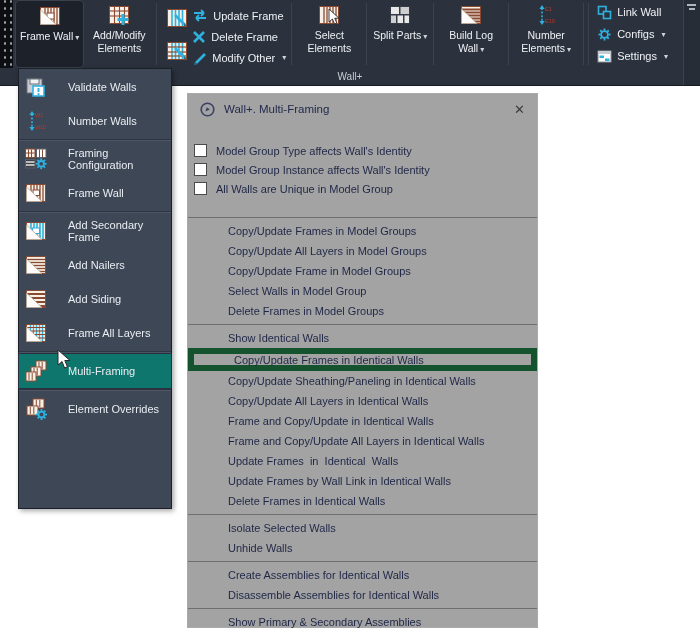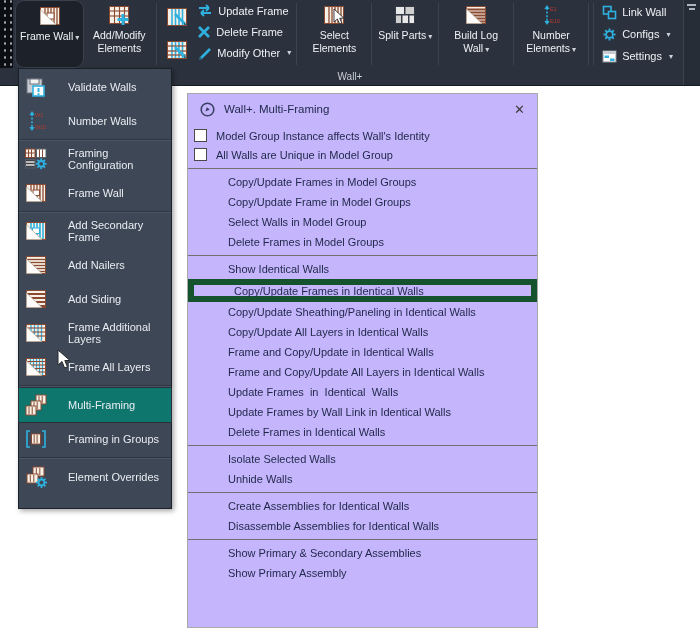--- a/index.html
+++ b/index.html
@@ -10,24 +10,24 @@
   .ribbon{position:absolute;left:0;top:0;width:700px;height:85px;background:#2c323d;
           border-bottom:1px solid #171b21;}
   .grip{position:absolute;left:0;top:0;width:13px;height:68px;background:#0c0e12;
         background-image:radial-gradient(circle,#98a1ab 1px,transparent 1.4px);
         background-size:6px 7px;background-position:2px 5px;}
   .rbar{position:absolute;left:15px;top:0;height:68px;display:flex;align-items:stretch;}
   .vsep{width:1px;background:#3c434e;margin:3px 2px;}
   .bigbtn{display:flex;flex-direction:column;align-items:center;justify-content:flex-start;
           padding:3px 4px 2px 4px;min-width:46px;max-width:62px;cursor:default;}
   .bigbtn .lbl{margin-top:2px;font-size:10.5px;line-height:1.2;color:#eef1f5;text-align:center;}
-  .bigbtn.pressed{background:#1d222a;border:1px solid #3a414c;border-radius:9px;}
+  .bigbtn.pressed{background:#1d222a;border:1px solid #3a414c;border-radius:4px;}
   .caret{font-size:8px;color:#cdd3da;margin-left:2px;}
   .ic svg{display:block;}
-  .midgrp{display:flex;align-items:flex-start;gap:5px;padding:2px 3px;}
+  .midgrp{display:flex;align-items:flex-end;padding:2px 3px;}
   .midicons{display:flex;flex-direction:column;gap:3px;}
   .sqbtn{width:30px;height:30px;display:flex;align-items:center;justify-content:center;}
   .midrows{display:flex;flex-direction:column;justify-content:center;gap:4px;}
   .minirow{display:flex;align-items:center;gap:5px;height:17px;font-size:11px;color:#eef1f5;white-space:nowrap;}
   .rightcol{display:flex;flex-direction:column;justify-content:center;gap:5px;padding:0 6px;}
   .tabstrip{position:absolute;left:0;top:68px;width:700px;height:17px;display:flex;
             align-items:center;justify-content:center;font-size:10px;color:#c7cdd5;}
   .redge{position:absolute;right:0;top:0;width:16px;height:85px;background:#272d37;border-left:1px solid #3c434e;}
   .minicon{position:absolute;right:4px;top:4px;width:9px;height:8px;}
   .minicon div{height:2px;background:#aeb5bd;margin-bottom:1.5px;}
@@ -36,23 +36,23 @@
   .menu{position:absolute;left:18px;top:68px;width:152px;height:437px;background:#3e4756;
         border:1px solid #1c2129;box-shadow:2px 2px 5px rgba(0,0,0,.35);z-index:5;
         display:flex;flex-direction:column;padding:1px 0;}
   .mitem{display:flex;align-items:center;gap:20px;height:34px;padding-left:5px;flex:0 0 auto;
          font-size:11px;color:#e9edf2;cursor:default;}
   .mitem.active{background:#0f766e;outline:1px solid #29303b;}
   .msep{height:1px;background:#2f3642;border-bottom:1px solid #4c5565;margin:1px 0;flex:0 0 auto;}
   .cursor{position:absolute;left:57px;top:349px;z-index:9;}
 
   
-  .dialog{position:absolute;left:187px;top:93px;width:351px;height:535px;background:#c4b5fd;
+  .dialog{position:absolute;left:187px;top:93px;width:351px;height:535px;background:#a3a3a3;
           border:1px solid #a9a9a9;box-sizing:border-box;color:#1f2747;z-index:4;
-          display:flex;flex-direction:column;}
+          display:flex;flex-direction:column;gap:15px;}
   .dtitle{height:30px;flex:0 0 auto;display:flex;align-items:center;padding:0 12px;}
   .dtitle .ttl{margin-left:9px;font-size:11.5px;color:#232a4d;}
   .dclose{margin-left:auto;font-size:13px;color:#3c3c3c;cursor:default;line-height:1;}
   .dchecks{flex:0 0 auto;padding:2px 0 1px 0;}
   .chkrow{display:flex;align-items:center;height:19px;padding-left:6px;font-size:11px;}
   .cb{width:11px;height:11px;border:1px solid #4a4a4a;background:#fff;margin-right:9px;flex:0 0 auto;}
   .dsep{border-top:1px solid #6f6f6f;margin:3px 0;flex:0 0 auto;}
   .ditem{height:20px;display:flex;align-items:center;padding-left:40px;font-size:11px;
          white-space:pre;box-sizing:border-box;width:100%;flex:0 0 auto;cursor:default;}
   .ditem.hl{border:6px solid #14532d;height:23px;}
@@ -376,36 +376,20 @@
             <line x1="3" y1="19" x2="21" y2="19" stroke="#8a4a32" stroke-width="2"></line>
             <path d="M2.5 6 L2.5 20.5 L18 20.5 Z" fill="#fdfcfa" stroke="#b3a797" stroke-width="0.8"></path>
           </svg>
         </span>
         <span>Add Siding</span>
       </div>
       <div class="mitem">
         <span class="ic">
           <svg width="24" height="24" viewBox="0 0 24 24">
             <rect x="2.5" y="3.5" width="19" height="17" fill="#f6f0e7" stroke="#8a4a32"></rect>
-            <line x1="7" y1="4" x2="7" y2="20" stroke="#2fb1e0" stroke-width="1.3"></line>
-            <line x1="10.5" y1="4" x2="10.5" y2="20" stroke="#2fb1e0" stroke-width="1.3"></line>
-            <line x1="14" y1="4" x2="14" y2="20" stroke="#2fb1e0" stroke-width="1.3"></line>
-            <line x1="17.5" y1="4" x2="17.5" y2="20" stroke="#2fb1e0" stroke-width="1.3"></line>
-            <line x1="3" y1="7" x2="21" y2="7" stroke="#8a4a32" stroke-width="1.1"></line>
-            <line x1="3" y1="11" x2="21" y2="11" stroke="#8a4a32" stroke-width="1.1"></line>
-            <line x1="3" y1="15" x2="21" y2="15" stroke="#8a4a32" stroke-width="1.1"></line>
-            <path d="M2.5 6 L2.5 20.5 L18 20.5 Z" fill="#fdfcfa" stroke="#b3a797" stroke-width="0.8"></path>
-          </svg>
-        </span>
-        <span>Frame Additional Layers</span>
-      </div>
-      <div class="mitem">
-        <span class="ic">
-          <svg width="24" height="24" viewBox="0 0 24 24">
-            <rect x="2.5" y="3.5" width="19" height="17" fill="#f6f0e7" stroke="#8a4a32"></rect>
             <line x1="6.5" y1="4" x2="6.5" y2="20" stroke="#2fb1e0" stroke-width="1.2"></line>
             <line x1="9.5" y1="4" x2="9.5" y2="20" stroke="#2fb1e0" stroke-width="1.2"></line>
             <line x1="12.5" y1="4" x2="12.5" y2="20" stroke="#2fb1e0" stroke-width="1.2"></line>
             <line x1="15.5" y1="4" x2="15.5" y2="20" stroke="#2fb1e0" stroke-width="1.2"></line>
             <line x1="18.5" y1="4" x2="18.5" y2="20" stroke="#2fb1e0" stroke-width="1.2"></line>
             <line x1="3" y1="6.5" x2="21" y2="6.5" stroke="#8a4a32" stroke-width="1.1"></line>
             <line x1="3" y1="10" x2="21" y2="10" stroke="#8a4a32" stroke-width="1.1"></line>
             <line x1="3" y1="13.5" x2="21" y2="13.5" stroke="#8a4a32" stroke-width="1.1"></line>
             <line x1="3" y1="17" x2="21" y2="17" stroke="#8a4a32" stroke-width="1.1"></line>
             <path d="M2.5 6 L2.5 20.5 L18 20.5 Z" fill="#fdfcfa" stroke="#b3a797" stroke-width="0.8"></path>
@@ -422,32 +406,20 @@
             <line x1="18.2" y1="3" x2="18.2" y2="10" stroke="#8a4a32" stroke-width="1"></line>
             <rect x="7" y="8" width="10" height="9" fill="#f6f0e7" stroke="#8a4a32"></rect>
             <line x1="10" y1="9" x2="10" y2="16" stroke="#8a4a32" stroke-width="1"></line>
             <line x1="13.2" y1="9" x2="13.2" y2="16" stroke="#8a4a32" stroke-width="1"></line>
             <rect x="2" y="13" width="10" height="9" fill="#f6f0e7" stroke="#8a4a32"></rect>
             <line x1="5" y1="14" x2="5" y2="21" stroke="#8a4a32" stroke-width="1"></line>
             <line x1="8.2" y1="14" x2="8.2" y2="21" stroke="#8a4a32" stroke-width="1"></line>
           </svg>
         </span>
         <span>Multi-Framing</span>
-      </div>
-      <div class="mitem">
-        <span class="ic">
-          <svg width="24" height="24" viewBox="0 0 24 24">
-            <path d="M6 4 L3 4 L3 20 L6 20" fill="none" stroke="#2fb1e0" stroke-width="1.6"></path>
-            <path d="M18 4 L21 4 L21 20 L18 20" fill="none" stroke="#2fb1e0" stroke-width="1.6"></path>
-            <rect x="7.5" y="7" width="9" height="10" fill="#f6f0e7" stroke="#8a4a32"></rect>
-            <line x1="10.2" y1="8" x2="10.2" y2="16" stroke="#8a4a32" stroke-width="1"></line>
-            <line x1="13.08" y1="8" x2="13.08" y2="16" stroke="#8a4a32" stroke-width="1"></line>
-          </svg>
-        </span>
-        <span>Framing in Groups</span>
       </div>
       <div class="msep"></div>
       <div class="mitem">
         <span class="ic">
           <svg width="24" height="24" viewBox="0 0 24 24">
             <rect x="9" y="2" width="11" height="9" fill="#f6f0e7" stroke="#8a4a32"></rect>
             <line x1="12.3" y1="3" x2="12.3" y2="10" stroke="#8a4a32" stroke-width="1"></line>
             <line x1="15.82" y1="3" x2="15.82" y2="10" stroke="#8a4a32" stroke-width="1"></line>
             <rect x="3" y="9" width="11" height="9" fill="#f6f0e7" stroke="#8a4a32"></rect>
             <line x1="6.3" y1="10" x2="6.3" y2="17" stroke="#8a4a32" stroke-width="1"></line>
@@ -475,30 +447,35 @@
       <svg width="15" height="15" viewBox="0 0 15 15">
         <circle cx="7.5" cy="7.5" r="6.3" fill="none" stroke="#3c4166" stroke-width="1.6"></circle>
         <path d="M5.4 9.6 L9.8 7.4 L6.8 5.2 Z" fill="#3c4166"></path>
       </svg>
       <span class="ttl">Wall+. Multi-Framing</span>
       <span class="dclose">✕</span>
     </div>
     <div class="dchecks" id="dchecks">
         <div class="chkrow">
           <span class="cb"></span>
+          <span>Model Group Type affects Wall's Identity</span>
+        </div>
+        <div class="chkrow">
+          <span class="cb"></span>
           <span>Model Group Instance affects Wall's Identity</span>
         </div>
         <div class="chkrow">
           <span class="cb"></span>
           <span>All Walls are Unique in Model Group</span>
         </div>
       </div>
     <div id="dgroups" style="display:flex;flex-direction:column;justify-content:center;">
         <div class="dsep"></div>
         <div class="ditem">Copy/Update Frames in Model Groups</div>
+        <div class="ditem">Copy/Update All Layers in Model Groups</div>
         <div class="ditem">Copy/Update Frame in Model Groups</div>
         <div class="ditem">Select Walls in Model Group</div>
         <div class="ditem">Delete Frames in Model Groups</div>
         <div class="dsep"></div>
         <div class="ditem">Show Identical Walls</div>
         <div class="ditem hl">Copy/Update Frames in Identical Walls</div>
         <div class="ditem">Copy/Update Sheathing/Paneling in Identical Walls</div>
         <div class="ditem">Copy/Update All Layers in Identical Walls</div>
         <div class="ditem">Frame and Copy/Update in Identical Walls</div>
         <div class="ditem">Frame and Copy/Update All Layers in Identical Walls</div>

